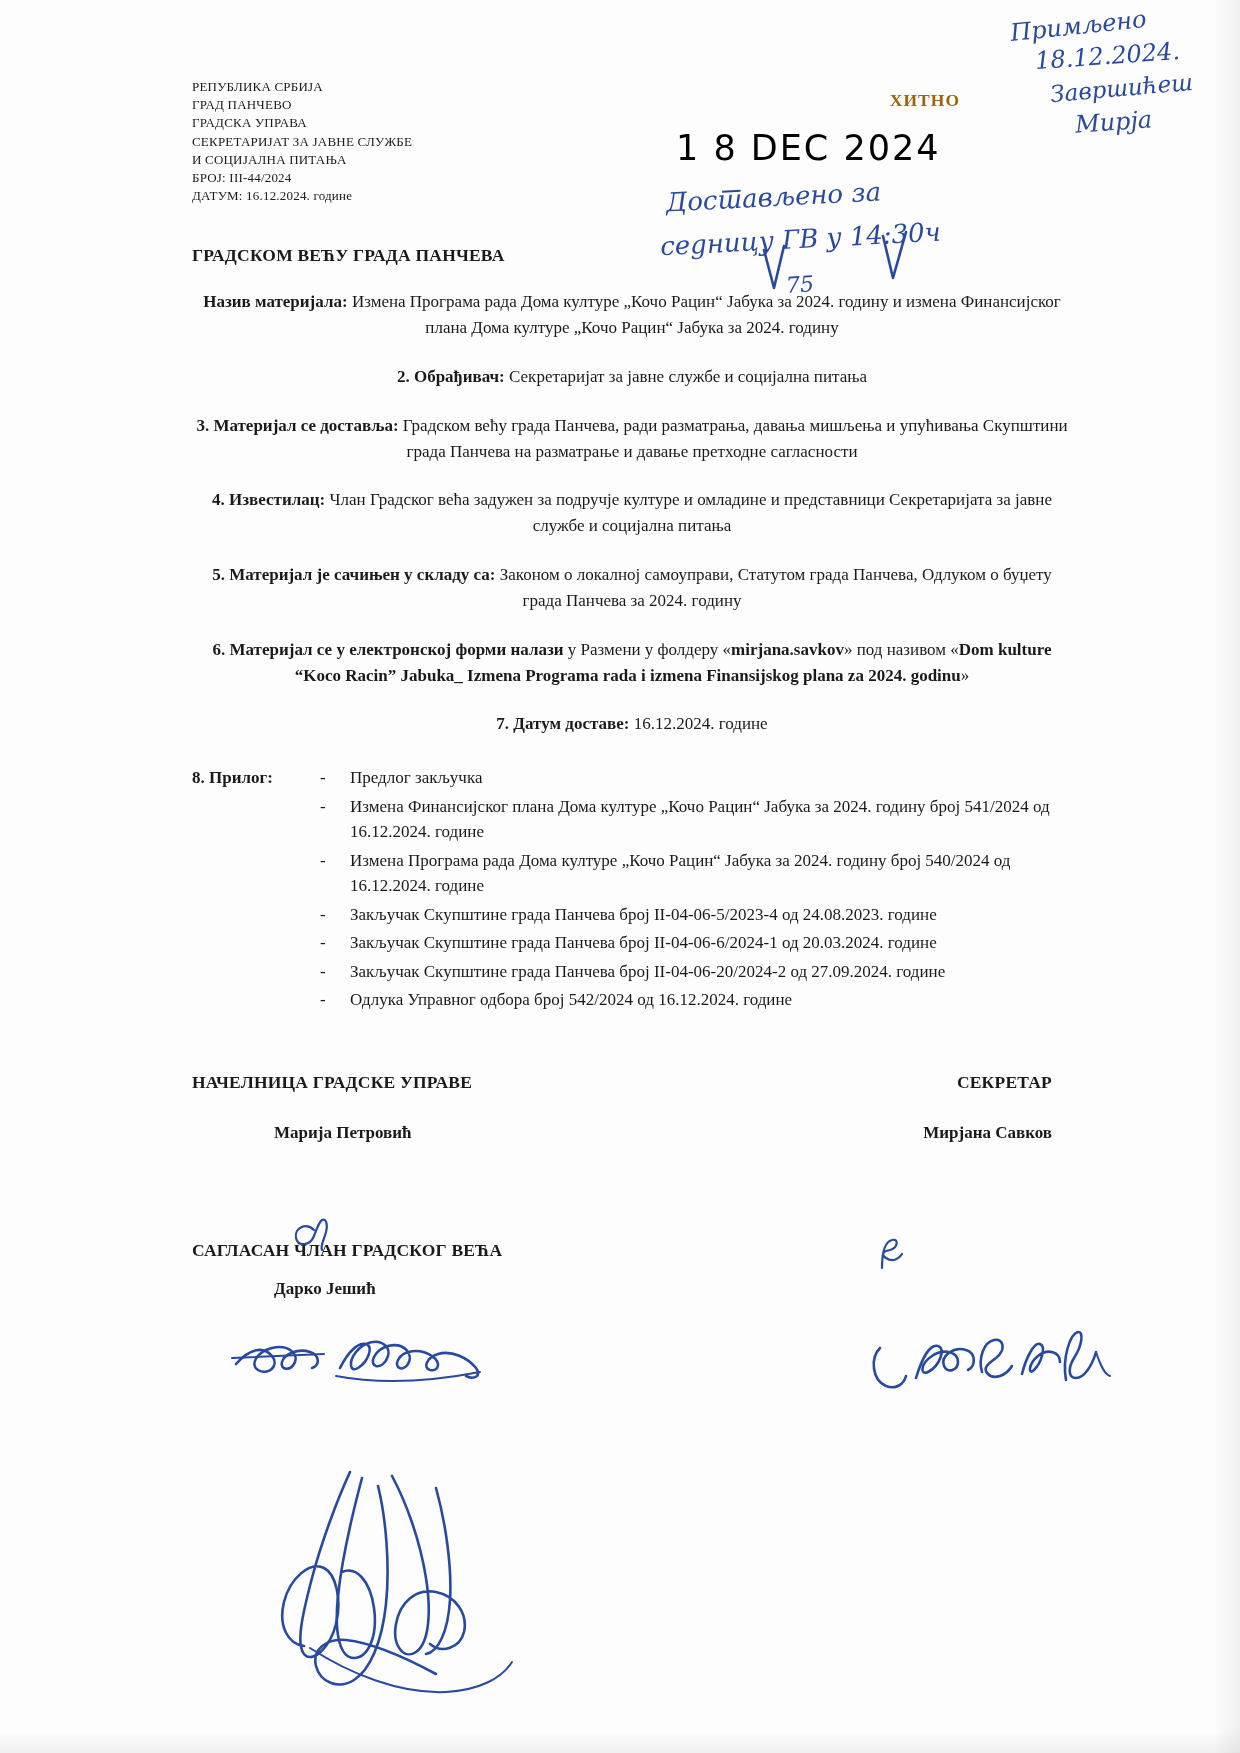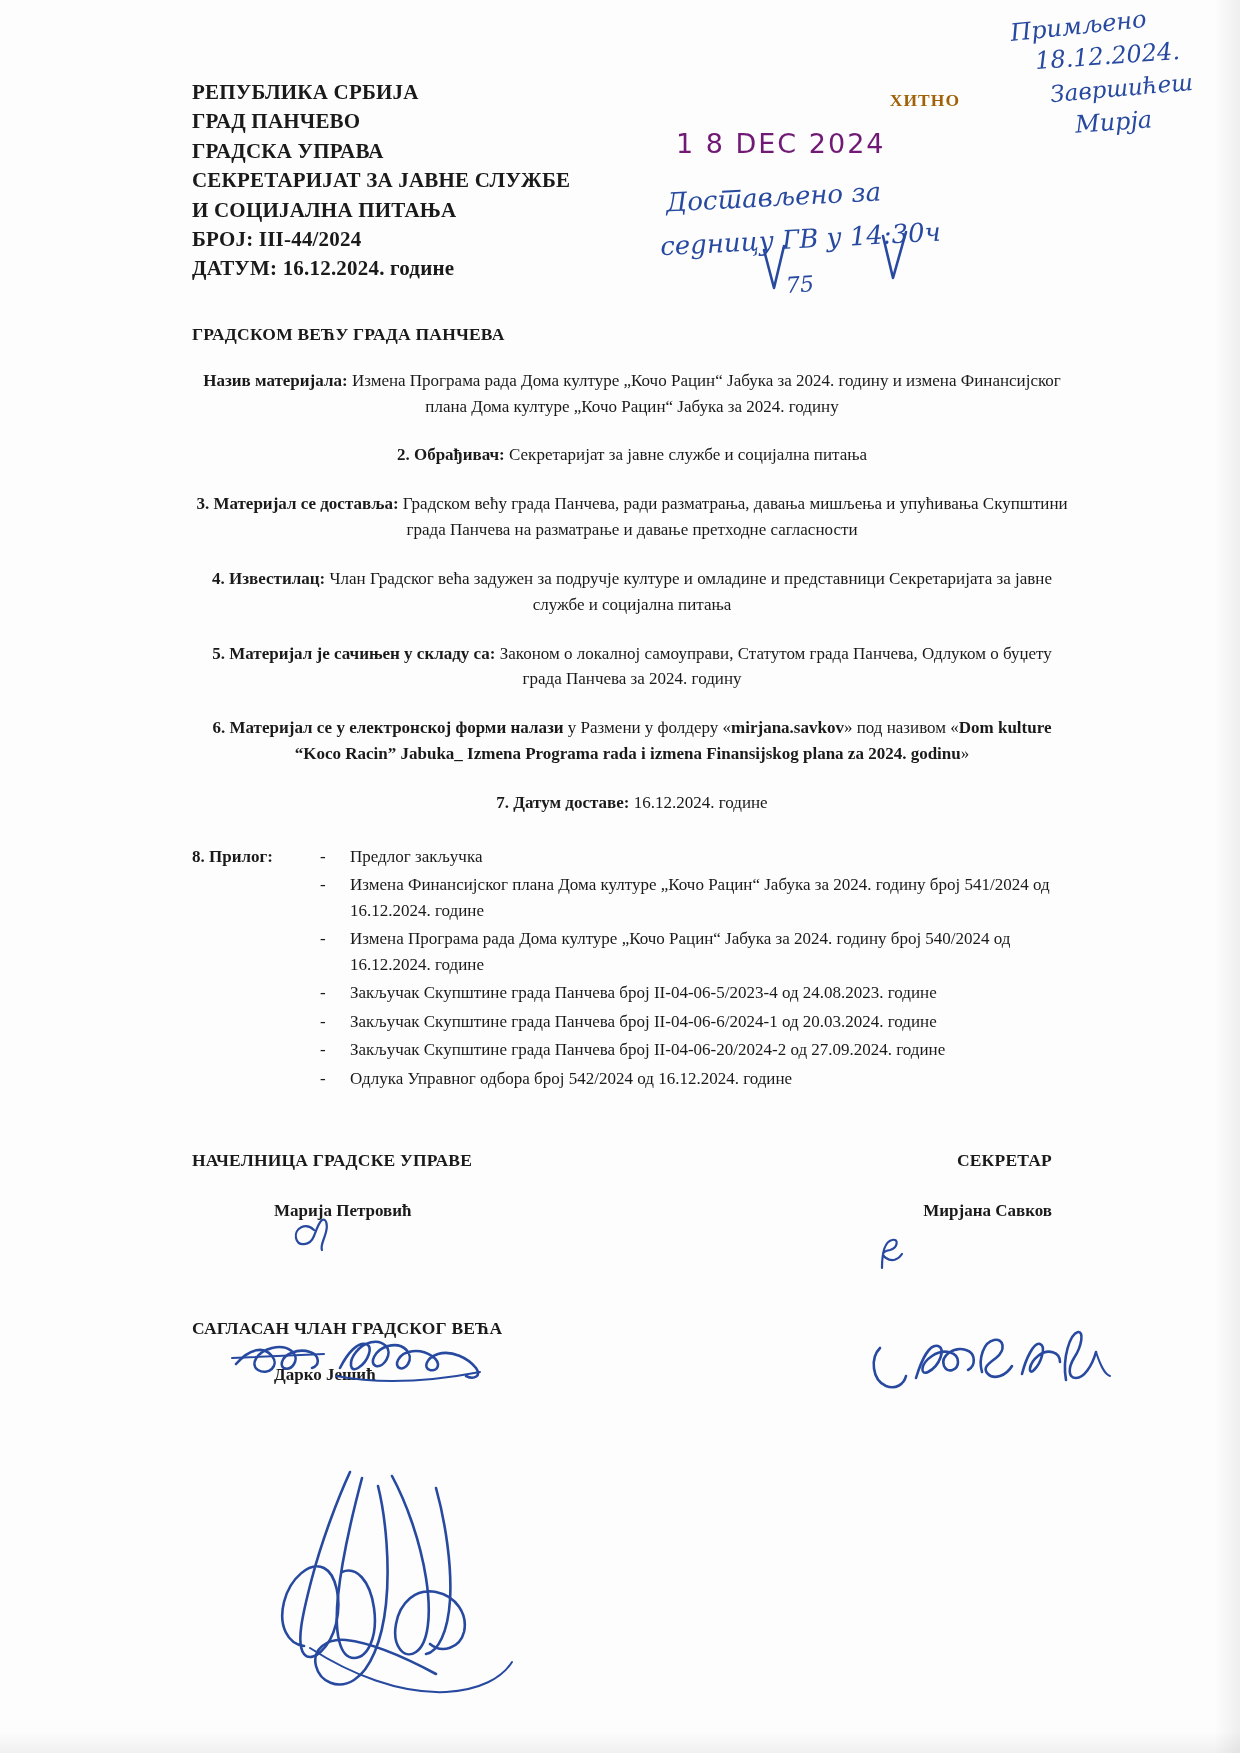--- a/index.html
+++ b/index.html
@@ -33,22 +33,22 @@
     background: linear-gradient(to bottom, rgba(0,0,0,0.0), rgba(0,0,0,0.05));
     pointer-events: none;
   }
   .content {
     position: absolute;
     left: 192px;
     top: 78px;
     width: 880px;
   }
   .letterhead {
-    font-weight: bold;
-    font-size: 21px;
+    font-weight: normal;
+    font-size: 13px;
     line-height: 1.40;
     letter-spacing: 0.2px;
   }
   .letterhead div { white-space: nowrap; }
   .addressee {
     margin-top: 40px;
     font-weight: bold;
     font-size: 17.5px;
     letter-spacing: 0.2px;
   }
@@ -110,39 +110,39 @@
   .sig-name.right { padding-left: 62px; }
   .council {
     margin-top: 18px;
     font-weight: bold;
     font-size: 17.5px;
     letter-spacing: 0.2px;
   }
   .council-name {
     font-weight: bold;
     font-size: 17px;
-    margin-top: 26px;
+    margin-top: 18px;
     padding-left: 82px;
   }
   .urgent {
     position: absolute;
     right: 280px;
     top: 90px;
     font-weight: bold;
     font-size: 17.5px;
     letter-spacing: 1px;
     color: #a16207;
   }
   .date-stamp {
     position: absolute;
     left: 676px;
     top: 128px;
-    font-size: 27px;
+    font-size: 35px;
     letter-spacing: 2px;
-    color: #701a75;
+    color: #000000;
     font-family: "DejaVu Sans", sans-serif;
   }
   svg.hand { position: absolute; overflow: visible; }
   .hand-path {
     fill: none;
     stroke: #27499f;
     stroke-width: 2.6;
     stroke-linecap: round;
     stroke-linejoin: round;
   }

